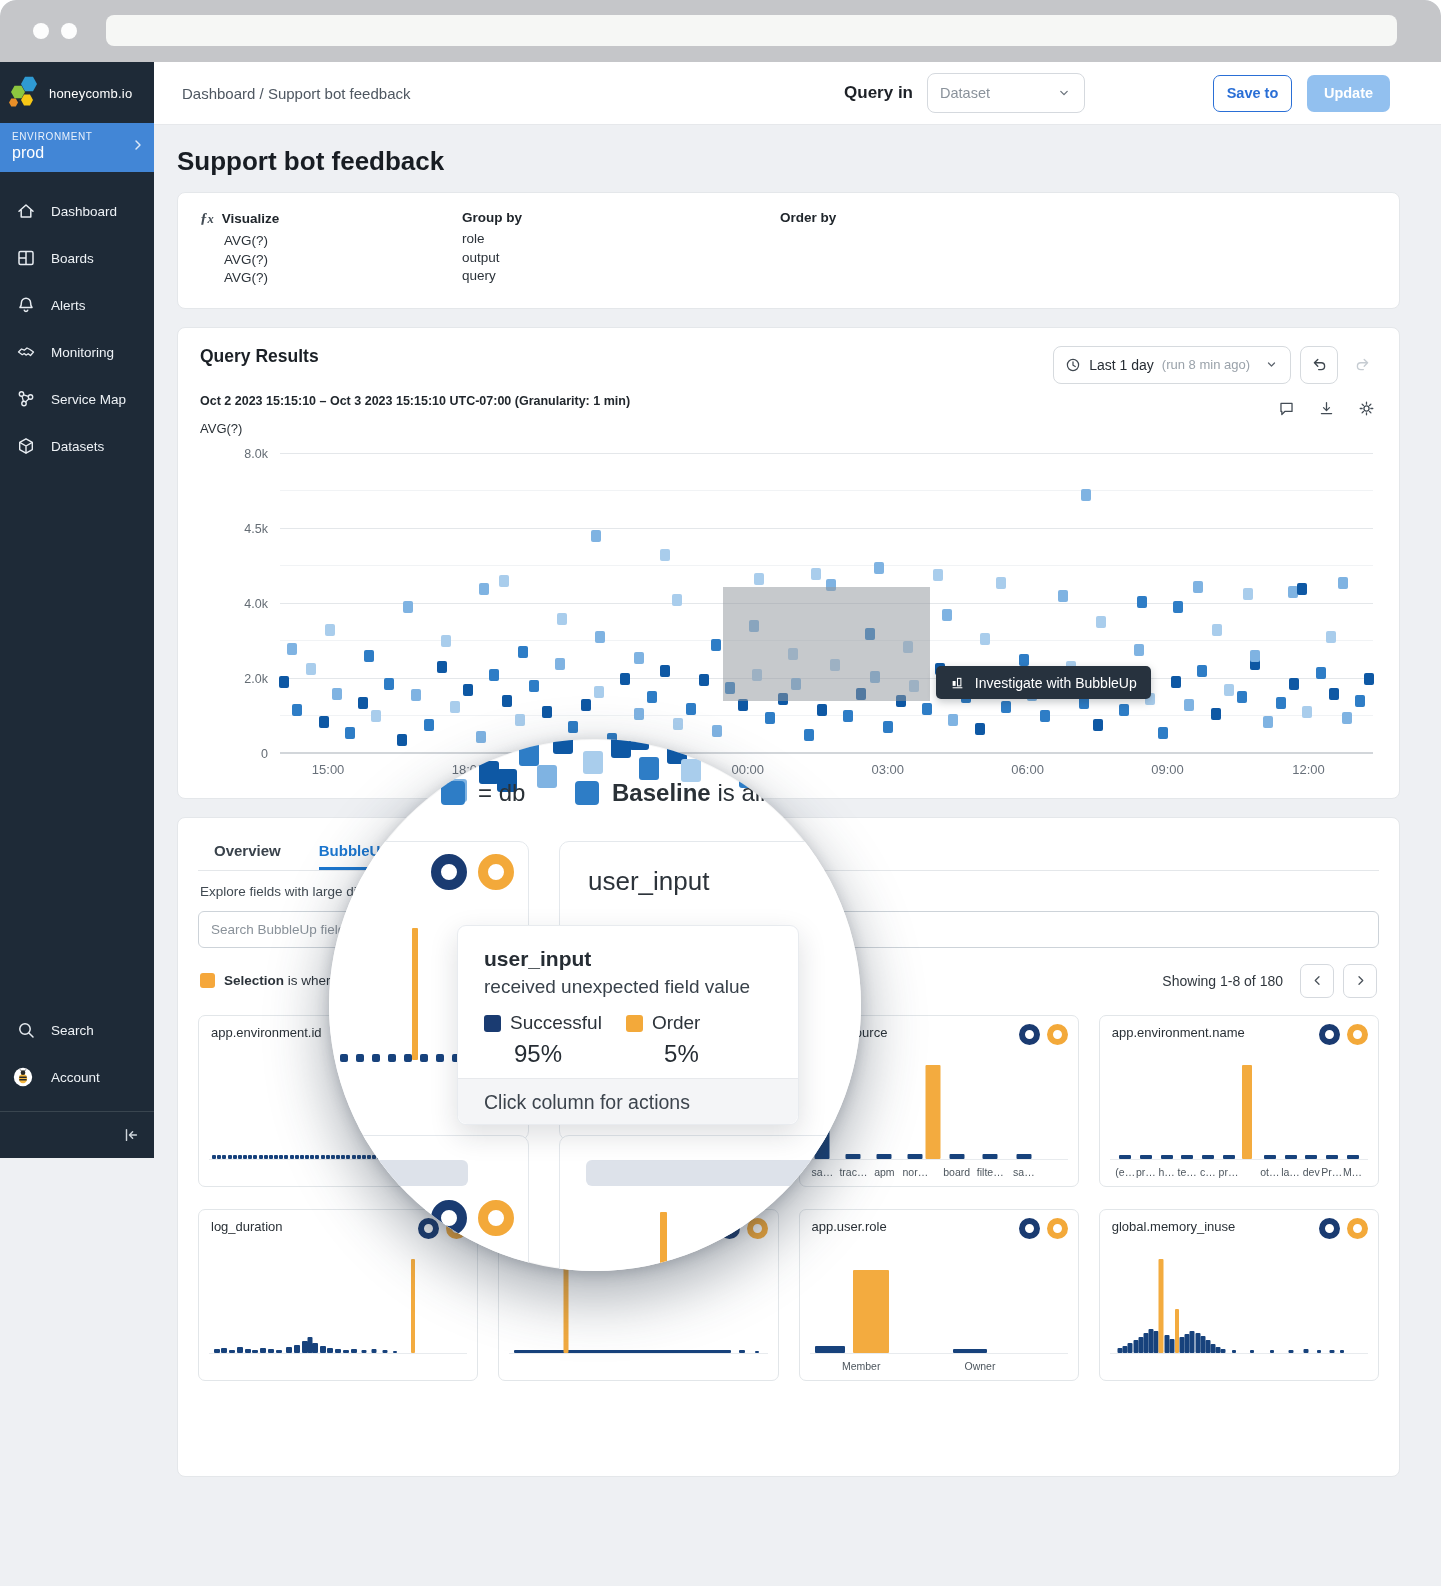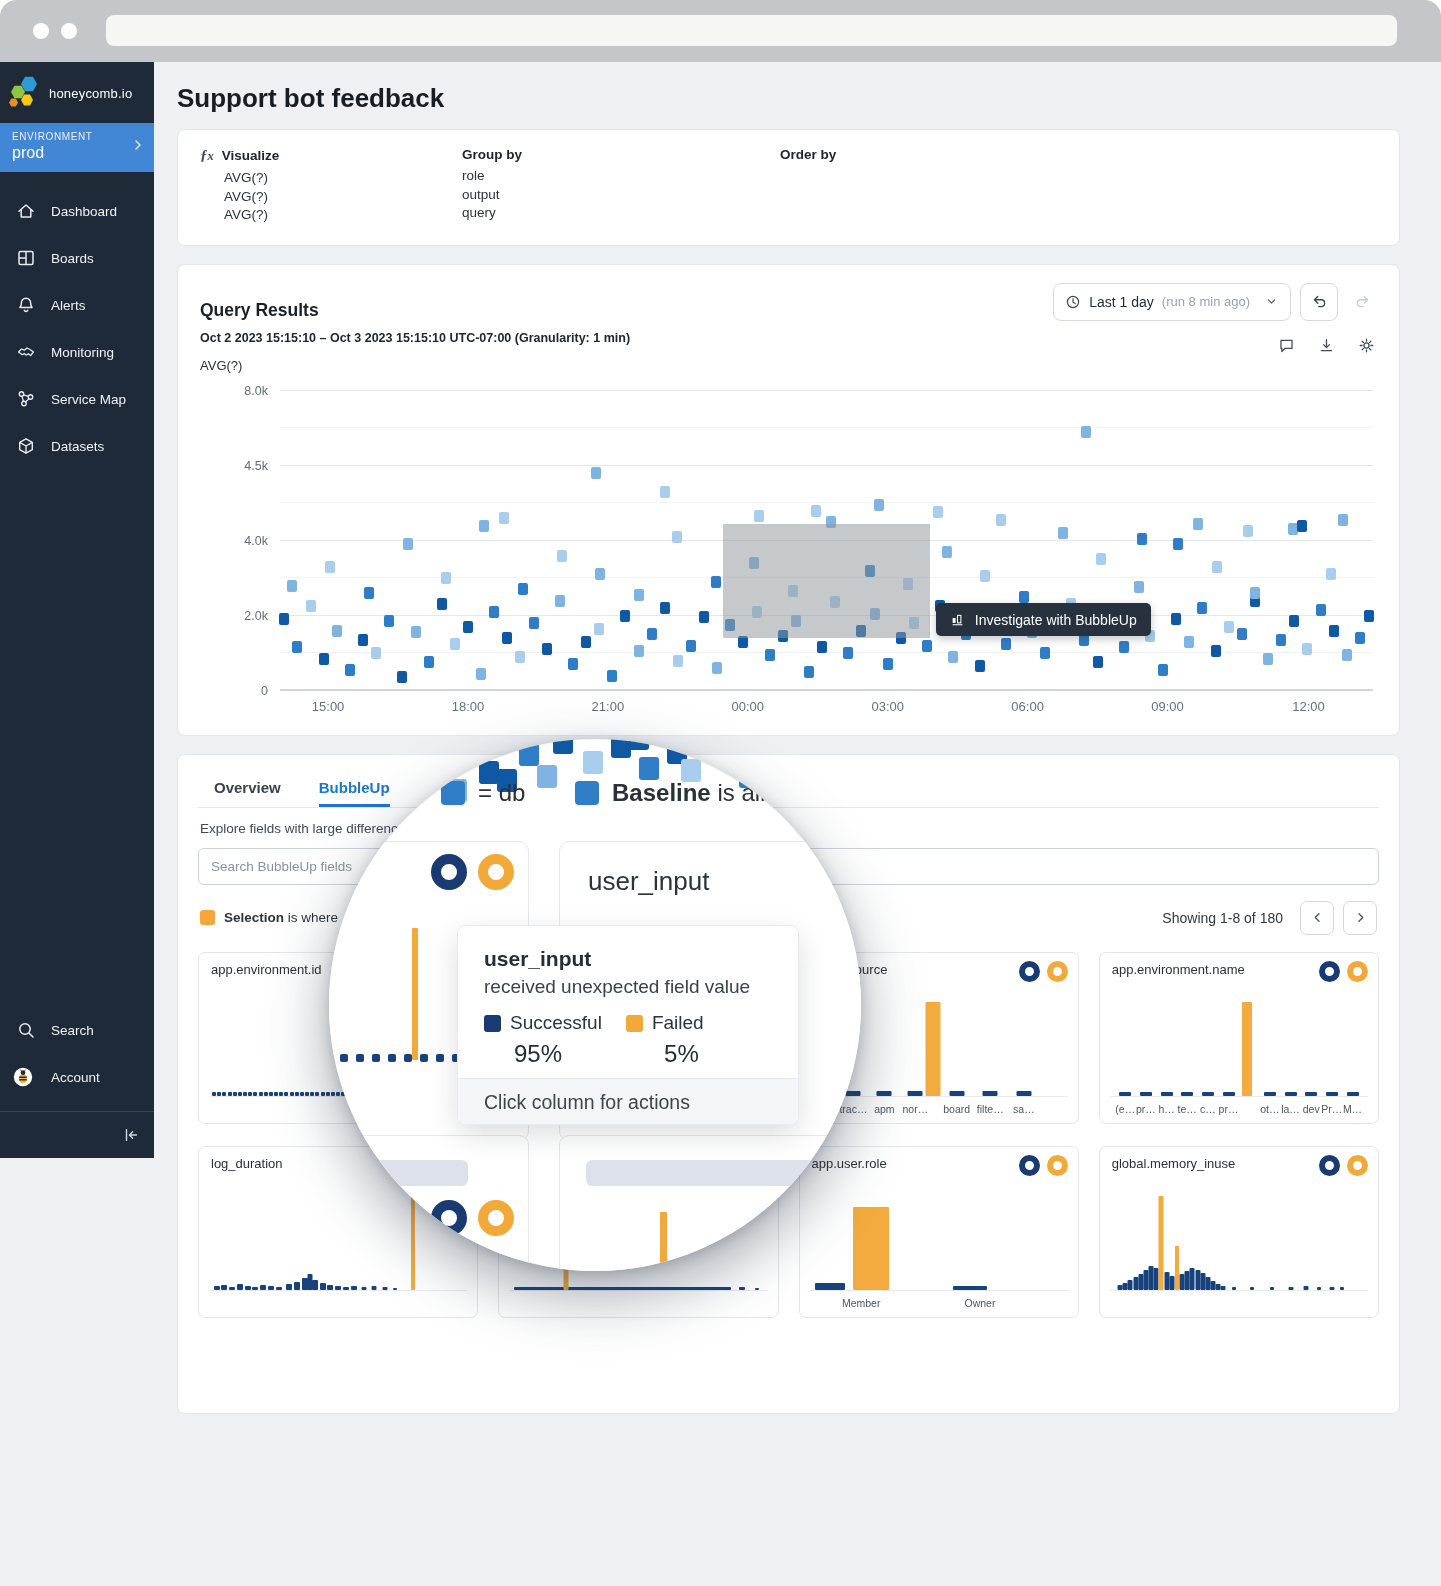--- a/index.html
+++ b/index.html
@@ -54,21 +54,21 @@
   .qb { margin-top:15px; padding:17px 22px 20px; display:grid; grid-template-columns:262px 318px 165px 1fr; font-size:13.5px; }
   .qb-head { display:flex; align-items:center; gap:8px; font-weight:700; color:#20262c; }
   .qb-head svg { width:16px; height:16px; color:#434c55; }
   .fx { font-style:italic; font-family:"Liberation Serif", serif; font-size:15px; color:#434c55; }
   .qb-items { margin:5px 0 0 24px; color:#2c333a; }
   .qb-items div { line-height:18.5px; }
   .qb-col3 .qb-items, .qb-col4 .qb-items { margin-left:0; }
 
   
   .results { margin-top:18px; padding:18px 22px 12px; position:relative; }
-  .res-header { display:flex; align-items:flex-end; }
+  .res-header { display:flex; align-items:flex-start; }
   .res-title { font-size:17.5px; font-weight:700; color:#1b2026; }
   .res-controls { margin-left:auto; display:flex; align-items:center; gap:9px; }
   .timebox { height:38px; border:1px solid #d6dade; border-radius:8px; display:flex; align-items:center; gap:8px; padding:0 11px; cursor:pointer; background:#fff; }
   .timebox svg.clk { width:16px; height:16px; color:#3f474f; }
   .time-label { font-size:14px; color:#262c33; }
   .time-note { font-size:13px; color:#9aa2aa; }
   .timebox svg.chv { width:15px; height:15px; color:#5c646d; margin-left:6px; }
   .iconbtn { width:38px; height:38px; border:1px solid #d6dade; border-radius:8px; background:#fff; display:flex; align-items:center; justify-content:center; cursor:pointer; }
   .iconbtn svg { width:17px; height:17px; color:#3f474f; }
   .redo-plain { width:30px; height:38px; display:flex; align-items:center; justify-content:center; }
@@ -255,20 +255,32 @@
         </div>
       <div class="side-divider"></div>
       <div class="collapse-row">
         <svg viewBox="0 0 20 20">
             <path d="M5 4v12M16 10H8.5M11.8 6.5 8.3 10l3.5 3.5" fill="none" stroke="currentColor" stroke-width="1.6" stroke-linecap="round" stroke-linejoin="round"></path>
           </svg>
       </div>
     </div>
 
     <div class="main">
+      <div class="topbar">
+        <span class="breadcrumb">Dashboard / Support bot feedback</span>
+        <span class="queryin">Query in</span>
+        <div class="dataset-select">
+          <span>Dataset</span>
+          <svg viewBox="0 0 20 20">
+              <path d="m6 8 4 4 4-4" fill="none" stroke="currentColor" stroke-width="1.6" stroke-linecap="round" stroke-linejoin="round"></path>
+            </svg>
+        </div>
+        <button class="btn-save">Save to</button>
+        <button class="btn-update">Update</button>
+      </div>
 
       <div class="content">
         <div class="page-title">Support bot feedback</div>
 
         <div class="card qb">
           <div class="qb-col1">
             <div class="qb-head">
                 <span class="fx">ƒ<small>x</small></span>
                 <span>Visualize</span>
               </div>
@@ -859,21 +871,21 @@
     <div class="mag-tooltip">
       <div class="mt-title">user_input</div>
       <div class="mt-sub">received unexpected field value</div>
       <div class="mt-legend">
         <span class="mt-item">
             <span class="sq" id="sq-succ" style="background: rgb(26, 59, 113);"></span>
             <span>Successful</span>
           </span>
         <span class="mt-item">
             <span class="sq" id="sq-fail" style="background: rgb(243, 169, 58);"></span>
-            <span>Failed</span>
+            <span>Order</span>
           </span>
       </div>
       <div class="mt-vals">
         <span class="mt-v1">95%</span>
         <span class="mt-v2">5%</span>
       </div>
       <div class="mt-footer">Click column for actions</div>
     </div>
   </div>
 </div>

